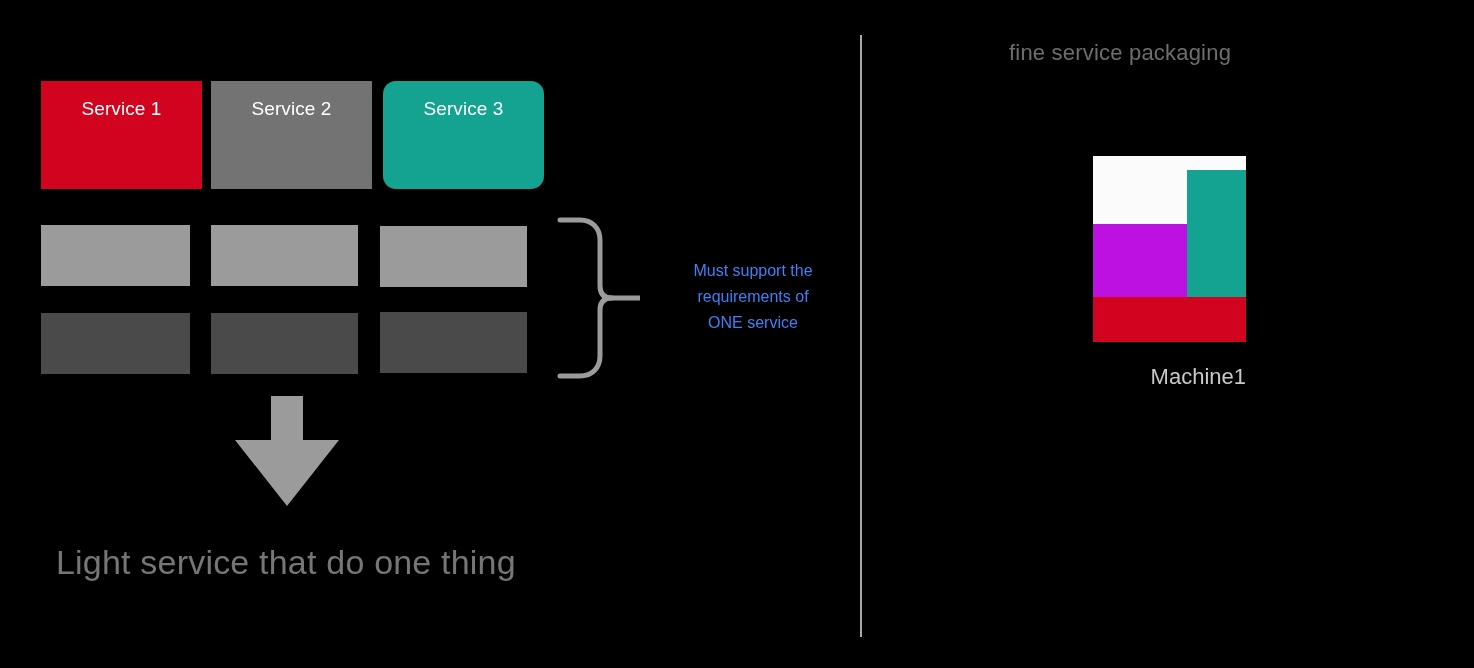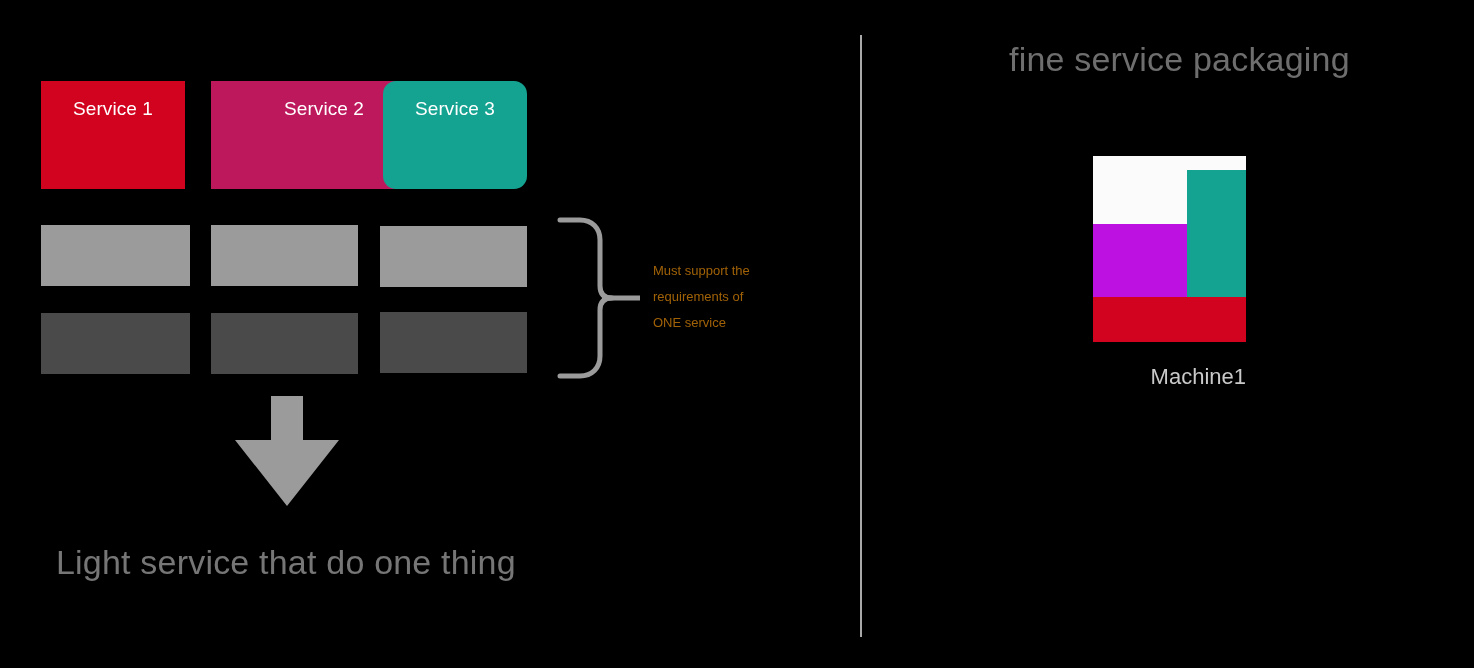--- a/index.html
+++ b/index.html
@@ -17,36 +17,36 @@
     width: 1474px;
     height: 668px;
     background: #000000;
     overflow: hidden;
   }
 
   
   .service-card {
     position: absolute;
     top: 81px;
-    width: 144px;
+    width: 161px;
     height: 108px;
   }
   .service-card .service-label {
     display: block;
     width: 100%;
     text-align: center;
     margin-top: 17px;
     color: #ffffff;
     font-size: 19px;
     font-weight: 400;
     letter-spacing: 0.1px;
     line-height: 22px;
   }
   #service-card-0 { left: 41px;  background: #D2031E; }
-  #service-card-1 { left: 211px; background: #be185d; padding-left: 41px; }
+  #service-card-1 { left: 211px; background: #737373; }
   #service-card-2 { left: 383px; background: #14A391; border-radius: 13px; }
 
   
   .layer-bar { position: absolute; }
   .layer-bar.light { background: #9B9B9B; }
   .layer-bar.dark  { background: #4A4A4A; }
 
   #layer-light-0 { left: 41px;  top: 225px; width: 149px; height: 61px; }
   #layer-light-1 { left: 211px; top: 225px; width: 147px; height: 61px; }
   #layer-light-2 { left: 380px; top: 226px; width: 147px; height: 61px; }
@@ -63,25 +63,26 @@
     width: 90px;
     height: 164px;
   }
   #brace-group svg { display: block; }
 
   #callout-text {
     position: absolute;
     left: 653px;
     top: 258px;
     width: 200px;
-    color: #a16207;
-    font-size: 13px;
+    color: #3b82f6;
+    font-size: 16px;
     line-height: 26px;
     font-weight: 400;
     white-space: pre-line;
+    text-align: center;
   }
 
   
   #down-arrow {
     position: absolute;
     left: 233px;
     top: 396px;
     width: 108px;
     height: 112px;
   }
@@ -107,21 +108,21 @@
     height: 602px;
     background: #A9A9A9;
   }
 
   
   #right-title {
     position: absolute;
     left: 1009px;
     top: 40px;
     color: #6E6E6E;
-    font-size: 34px;
+    font-size: 22px;
     font-weight: 400;
     letter-spacing: 0.2px;
     white-space: nowrap;
   }
 
   #machine-box {
     position: absolute;
     left: 1093px;
     top: 156px;
     width: 153px;

